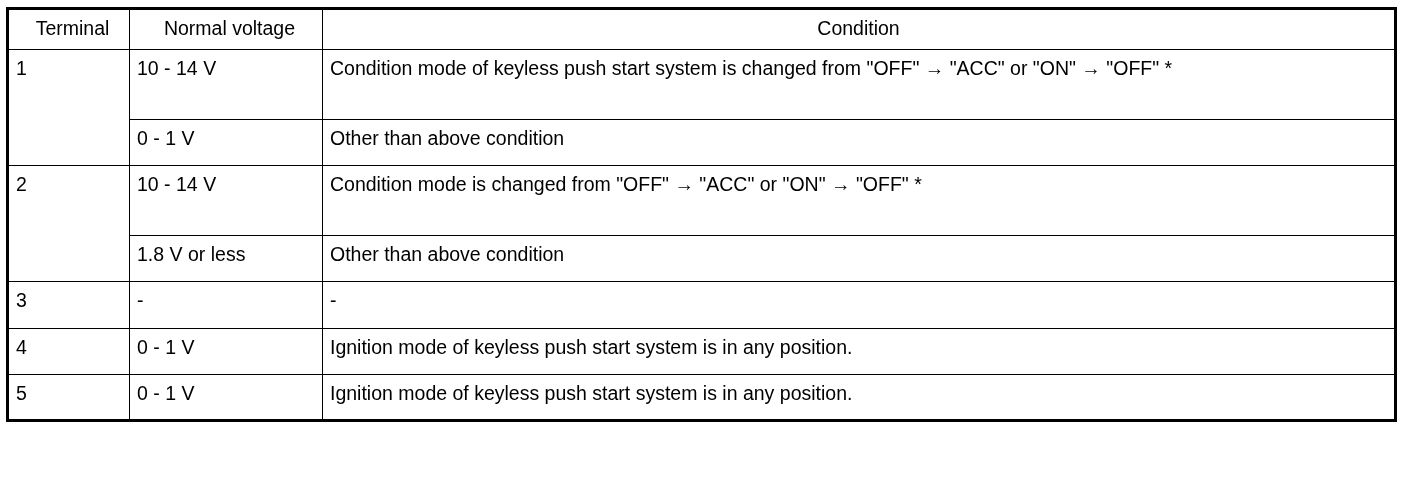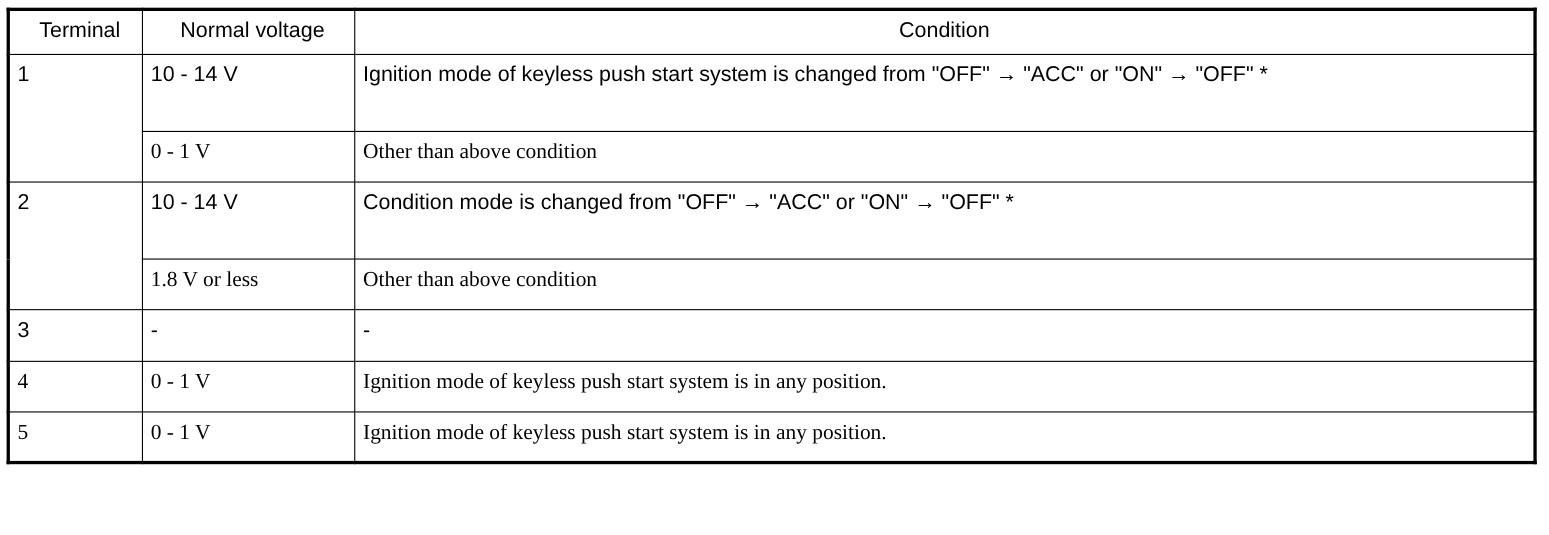--- a/index.html
+++ b/index.html
@@ -59,21 +59,21 @@
   .col-condition { width: auto; }
 
   th .cell-pad.center {
     padding: 9px 0 0 0;
     text-align: center;
   }
 
   
   .r-head   { height: 41px; }
   .r-tall   { height: 70px; }
-  .r-short  { height: 46px; font-family: Liberation Serif, serif; }
+  .r-short  { height: 46px; }
   .r-blank  { height: 47px; }
 </style>
 </head>
 <body>
 
 <div id="sheet">
 
   <table class="spec-table">
     <thead>
       <tr class="r-head">
@@ -91,21 +91,21 @@
     <tbody>
 
       <tr class="r-tall">
         <td class="col-terminal" rowspan="2">
           <span class="cell-pad">1</span>
         </td>
         <td class="col-voltage">
           <span class="cell-pad">10 - 14 V</span>
         </td>
         <td class="col-condition">
-          <span class="cell-pad">Ignition mode of keyless push start system is changed from "OFF" → "ACC" or "ON" → "OFF" *</span>
+          <span class="cell-pad">Condition mode of keyless push start system is changed from "OFF" → "ACC" or "ON" → "OFF" *</span>
         </td>
       </tr>
       <tr class="r-short">
         <td class="col-voltage">
           <span class="cell-pad">0 - 1 V</span>
         </td>
         <td class="col-condition">
           <span class="cell-pad">Other than above condition</span>
         </td>
       </tr>

